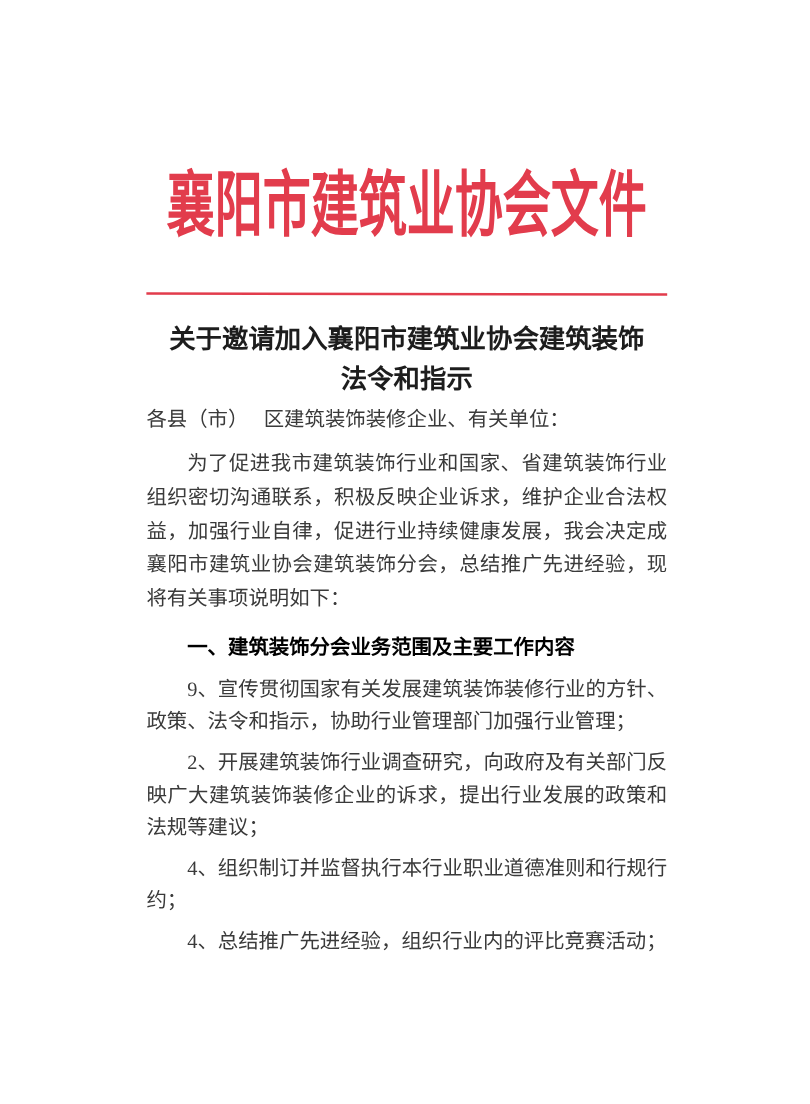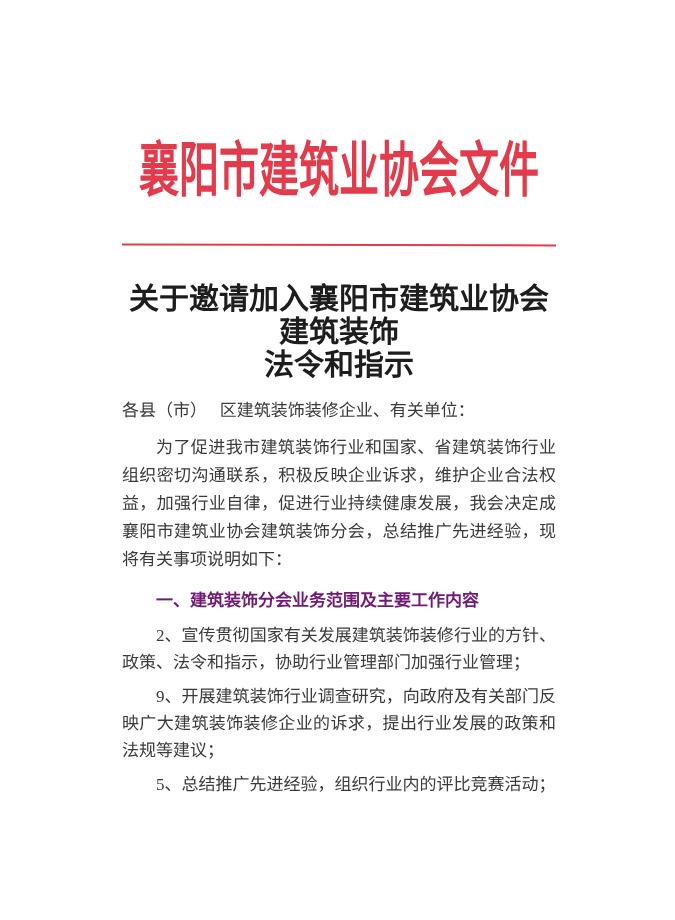--- a/index.html
+++ b/index.html
@@ -36,48 +36,48 @@
   }
   .red-rule {
     margin-top: 37px;
     height: 2px;
     background: #e23c4c;
     border: none;
     transform: rotate(0.12deg);
   }
   
   .doc-title {
-    margin-top: 36px;
+    margin-top: 20px;
     text-align: center;
     color: #1d1d1d;
     font-family: "Liberation Sans", sans-serif;
     font-weight: bold;
-    font-size: 30px;
+    font-size: 22px;
     line-height: 33px;
   }
   
   .body-text {
     color: #3a3a3a;
     font-size: 17px;
     line-height: 28px;
     text-align: justify;
   }
   .salutation {
-    margin-top: 16px;
+    margin-top: 4px;
     white-space: pre;
   }
   .para {
     margin-top: 9px;
     text-indent: 2em;
   }
   .section-heading {
     margin-top: 13px;
     text-indent: 2em;
     font-weight: bold;
-    color: #701a75;
+    color: #000000;
     font-size: 17px;
     line-height: 28px;
     font-family: Liberation Sans, sans-serif;
   }
   .item {
     margin-top: 7px;
     text-indent: 2em;
     line-height: 27px;
   }
 </style>
@@ -94,21 +94,22 @@
     <div>关于邀请加入襄阳市建筑业协会建筑装饰</div>
     <div>法令和指示</div>
   </div>
 
   <div class="body-text salutation">各县（市）　 区建筑装饰装修企业、有关单位：</div>
 
   <div class="body-text para">为了促进我市建筑装饰行业和国家、省建筑装饰行业组织密切沟通联系，积极反映企业诉求，维护企业合法权益，加强行业自律，促进行业持续健康发展，我会决定成襄阳市建筑业协会建筑装饰分会，总结推广先进经验，现将有关事项说明如下：</div>
 
   <div class="section-heading">一、建筑装饰分会业务范围及主要工作内容</div>
 
-  <div class="body-text item">2、宣传贯彻国家有关发展建筑装饰装修行业的方针、政策、法令和指示，协助行业管理部门加强行业管理；</div>
+  <div class="body-text item">9、宣传贯彻国家有关发展建筑装饰装修行业的方针、政策、法令和指示，协助行业管理部门加强行业管理；</div>
 
-  <div class="body-text item">9、开展建筑装饰行业调查研究，向政府及有关部门反映广大建筑装饰装修企业的诉求，提出行业发展的政策和法规等建议；</div>
+  <div class="body-text item">2、开展建筑装饰行业调查研究，向政府及有关部门反映广大建筑装饰装修企业的诉求，提出行业发展的政策和法规等建议；</div>
 
 
+  <div class="body-text item">4、组织制订并监督执行本行业职业道德准则和行规行约；</div>
 
-  <div class="body-text item">5、总结推广先进经验，组织行业内的评比竞赛活动；</div>
+  <div class="body-text item">4、总结推广先进经验，组织行业内的评比竞赛活动；</div>
 
 </div>
 
 </body></html>

